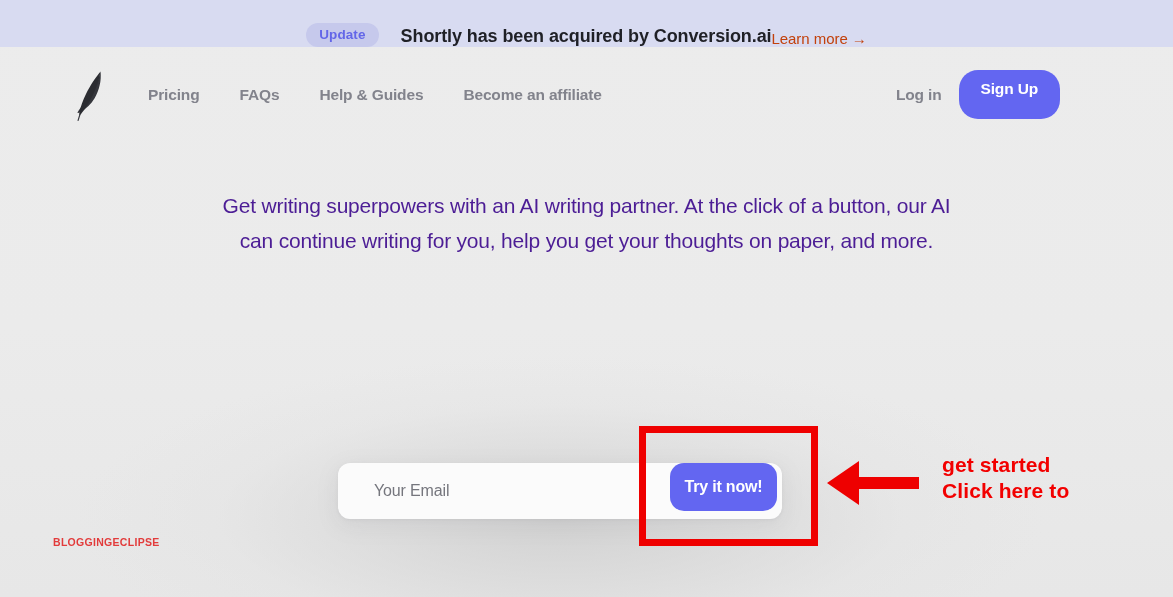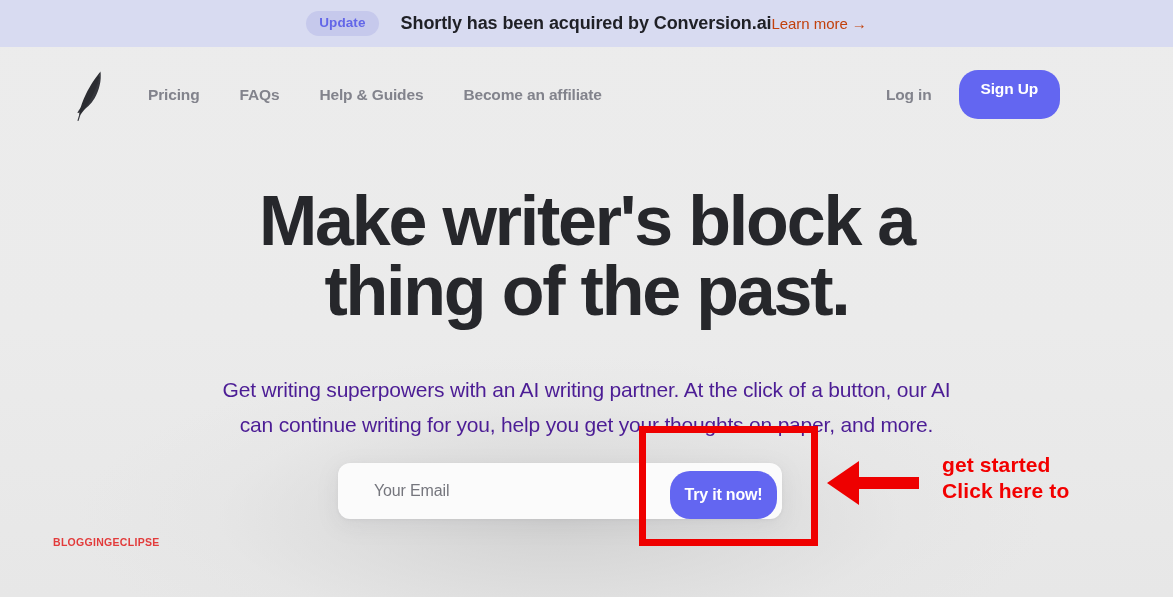--- a/index.html
+++ b/index.html
@@ -28,21 +28,21 @@
   }
 
   
   .banner {
     position: absolute;
     top: 0; left: 0;
     width: 1173px;
     height: 47px;
     background: #d8dbf1;
     display: flex;
-    align-items: center;
+    align-items: flex-end;
     justify-content: center;
     gap: 0;
   }
   .banner-pill {
     background: #c6c9ec;
     color: #6366e8;
     font-size: 13.5px;
     font-weight: bold;
     letter-spacing: .1px;
     padding: 5px 13px 6px;
@@ -103,21 +103,21 @@
     margin-right: 40px;
     white-space: nowrap;
   }
   .nav-link:last-child { margin-right: 0; }
 
   .nav-right {
     margin-left: auto;
     margin-right: 113px;
     display: flex;
     align-items: center;
-    gap: 27px;
+    gap: 17px;
   }
   .login-link {
     color: #82838c;
     font-size: 15.5px;
     font-weight: bold;
     letter-spacing: -.15px;
     text-decoration: none;
     cursor: pointer;
   }
   .signup-btn {
@@ -189,27 +189,27 @@
   .email-input::placeholder { color: #75767d; opacity: 1; }
 
   .try-btn {
     background: #6366f1;
     color: #ffffff;
     font-family: "Liberation Sans", sans-serif;
     font-size: 16px;
     font-weight: bold;
     letter-spacing: -.2px;
     border: none;
-    border-radius: 20px;
+    border-radius: 14px;
     width: 107px;
     height: 48px;
     cursor: pointer;
     position: absolute;
     left: 332px;
-    top: 8px;
+    top: 0;
   }
 
   
   .anno-box {
     position: absolute;
     left: 639px;
     top: 426px;
     width: 179px;
     height: 120px;
     border: 7px solid #ef0000;
@@ -282,21 +282,20 @@
     </div>
   </div>
 
   <div class="nav-right">
     <a class="login-link">Log in</a>
     <button class="signup-btn">Sign Up</button>
   </div>
 </nav>
 
 <section class="hero">
-  <h1 class="headline">Make writer's block a thing of the past.</h1>
   <p class="subheadline">Get writing superpowers with an AI writing partner. At the click of a button, our AI can continue writing for you, help you get your thoughts on paper, and more.</p>
 </section>
 
 <div class="form-wrap">
   <input class="email-input" type="text" placeholder="Your Email" style="">
   <button class="try-btn">Try it now!</button>
 </div>
 
 <div class="anno-box"></div>
 

